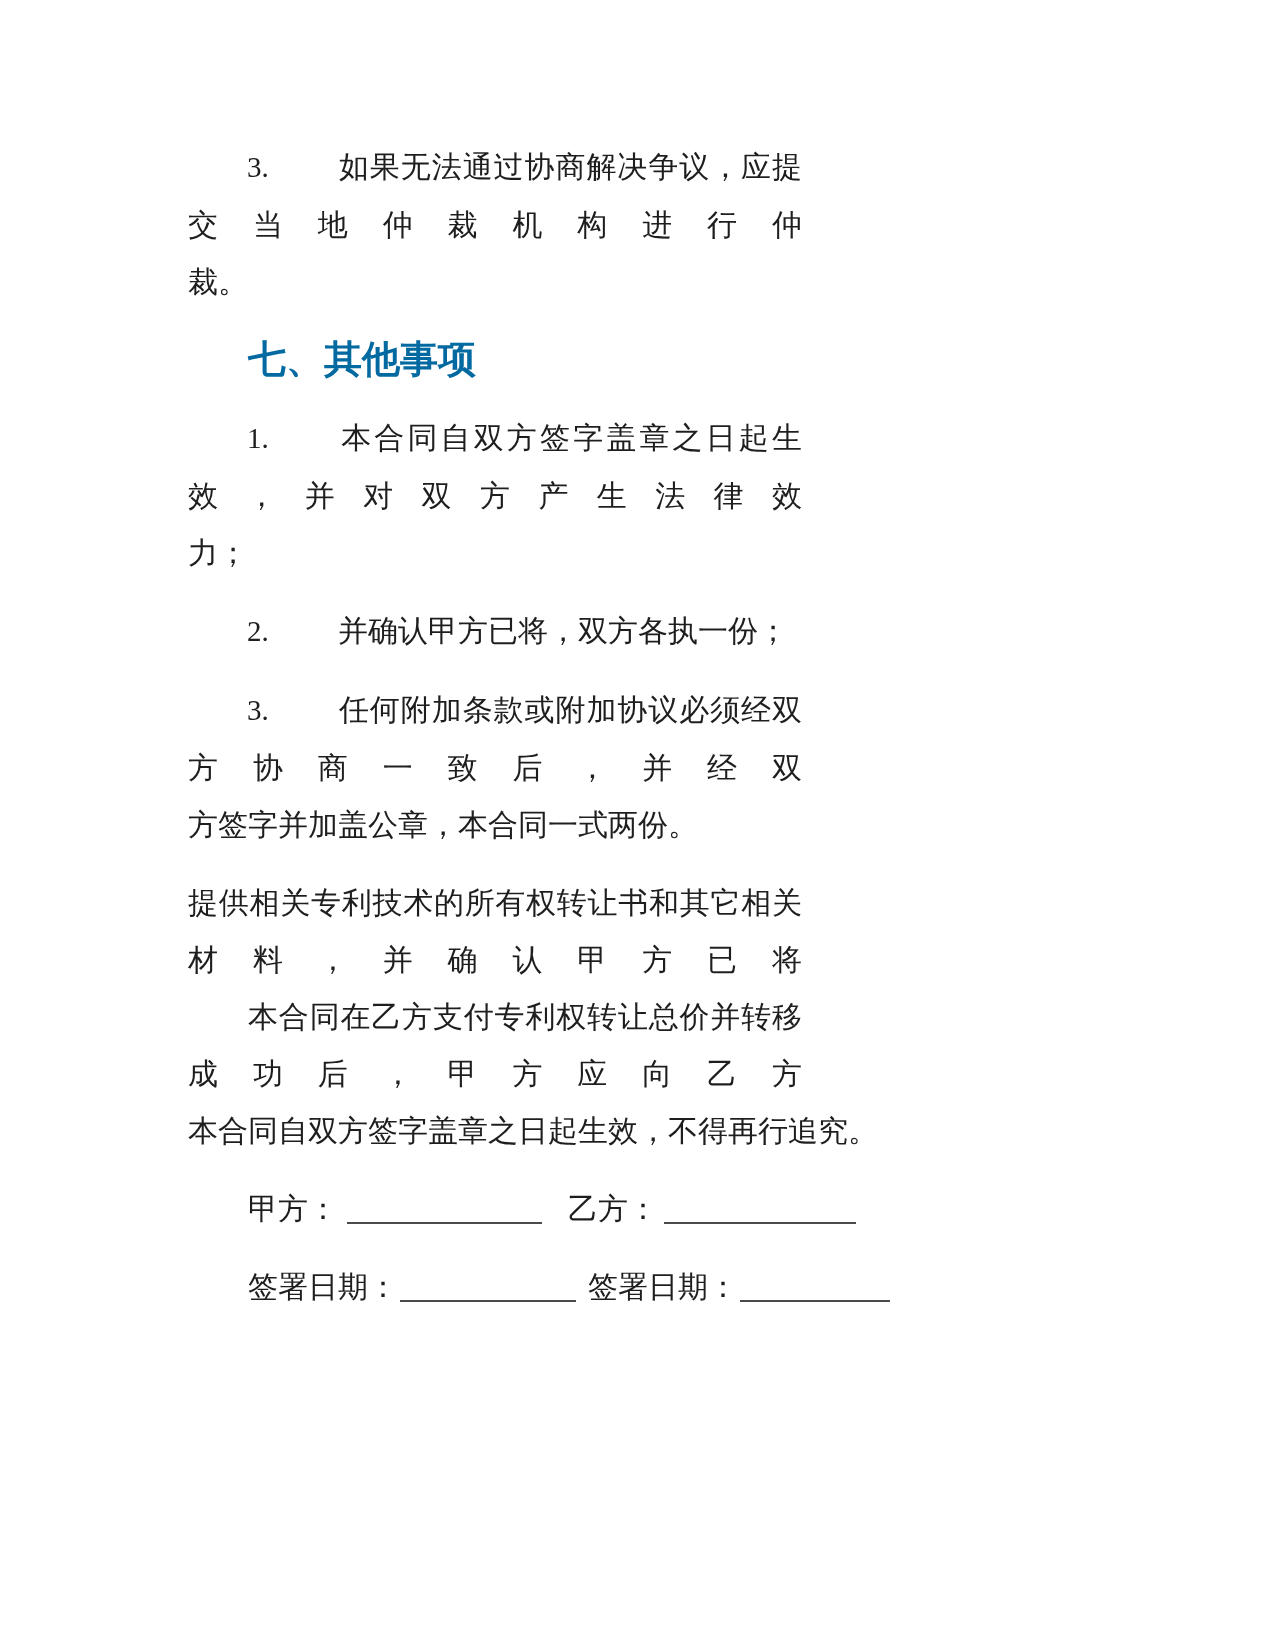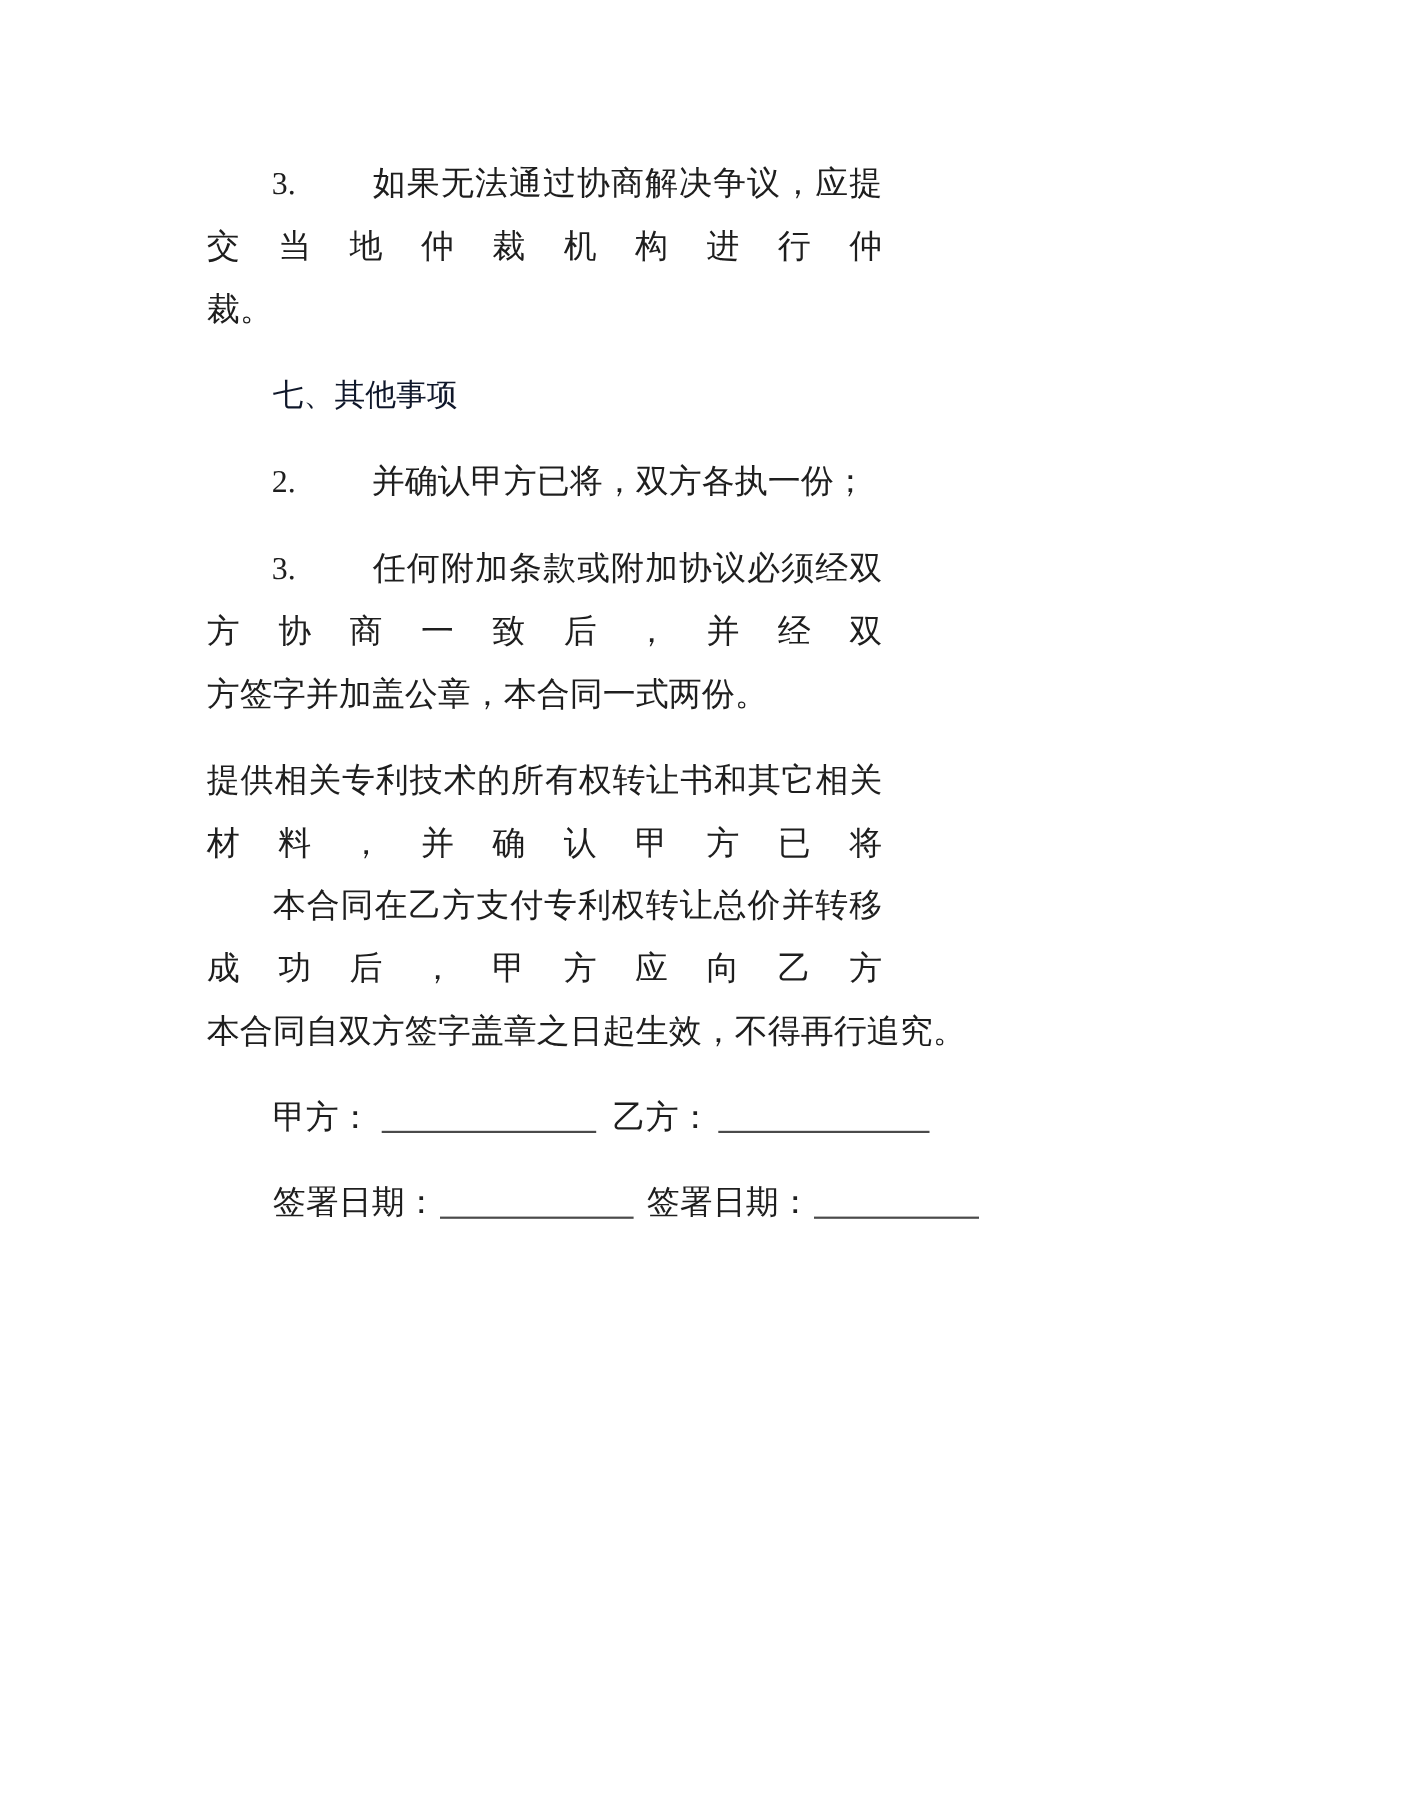--- a/index.html
+++ b/index.html
@@ -36,56 +36,60 @@
   .num {
     display: inline-block;
     width: 91px;           
     margin-left: 59px;     
     font-size: 29px;
   }
   .indent {
     text-indent: 60px;     
   }
   .heading {
-    font-weight: normal;
-    font-size: 28px;
+    font-weight: bold;
+    font-size: 38px;
     line-height: 57px;
     text-indent: 60px;
     margin: 0 0 21px 0;
-    color: #0f172a;
+    color: #0369a1;
   }
   .sigrow {
     text-indent: 60px;
   }
   .blank {
     display: inline-block;
     height: 0;
     border-bottom: 2px solid #4a4a4a;
     position: relative;
     top: 5px;
   }
   .blank.w195 { width: 195px; margin-left: 9px; }
   .blank.w192 { width: 192px; margin-left: 6px; }
   .blank.w176 { width: 176px; margin-left: 2px; }
   .blank.w150 { width: 150px; margin-left: 2px; }
-  .lbl-b { margin-left: 15px; }
+  .lbl-b { margin-left: 26px; }
   .lbl-d2 { margin-left: 12px; }
 </style>
 </head>
 <body>
 
 <div class="doc">
 
   <div class="para">
     <div class="line fill"><span class="num">3.</span><span>如果无法通过协商解决争议，应提交当地仲裁机构进行仲</span></div>
     <div class="line">裁。</div>
   </div>
 
   <div class="heading">七、其他事项</div>
 
+  <div class="para">
+    <div class="line fill"><span class="num">1.</span><span>本合同自双方签字盖章之日起生效，并对双方产生法律效</span></div>
+    <div class="line">力；</div>
+  </div>
 
   <div class="para">
     <div class="line"><span class="num">2.</span><span>并确认甲方已将，双方各执一份；</span></div>
   </div>
 
   <div class="para">
     <div class="line fill"><span class="num">3.</span><span>任何附加条款或附加协议必须经双方协商一致后，并经双</span></div>
     <div class="line">方签字并加盖公章，本合同一式两份。</div>
   </div>
 

